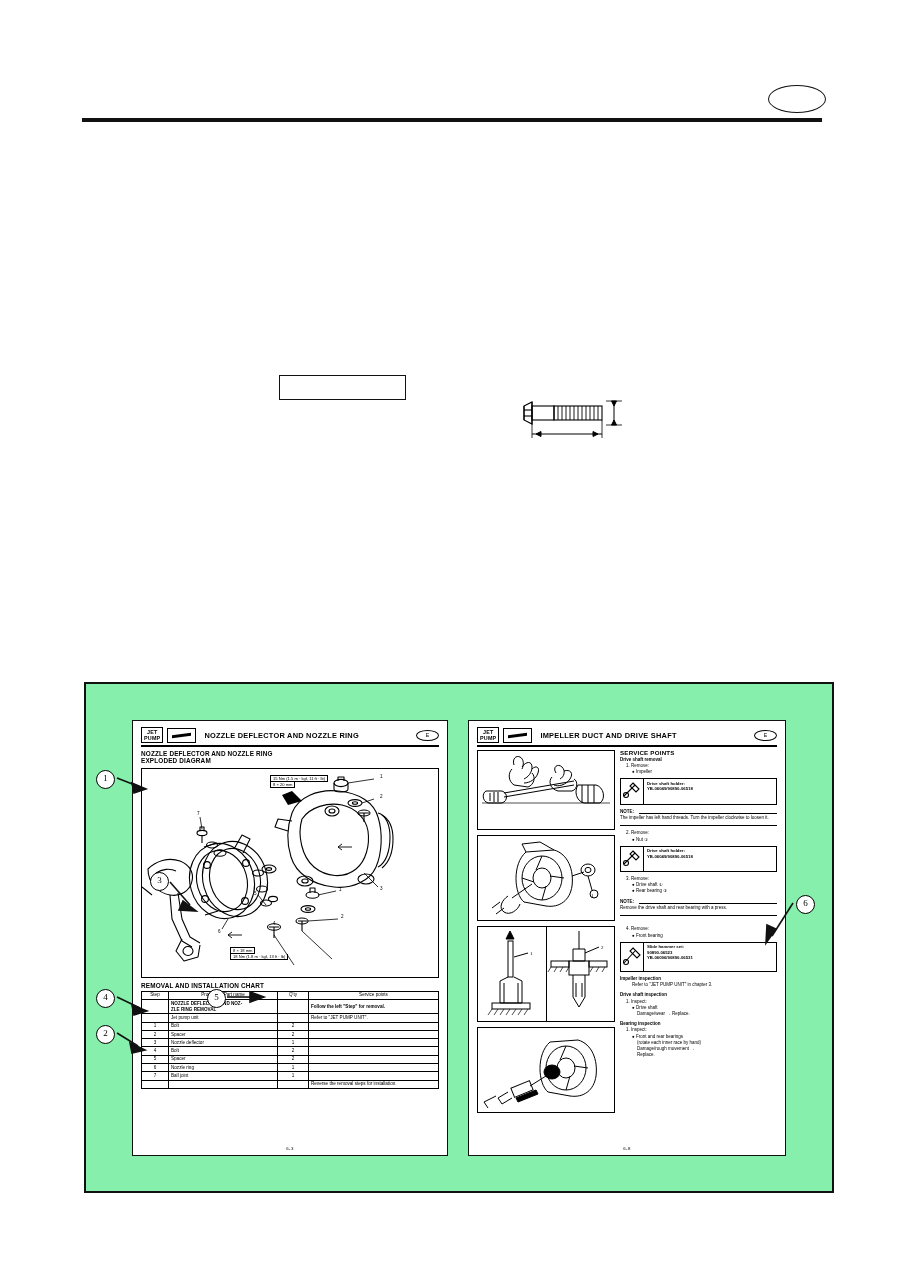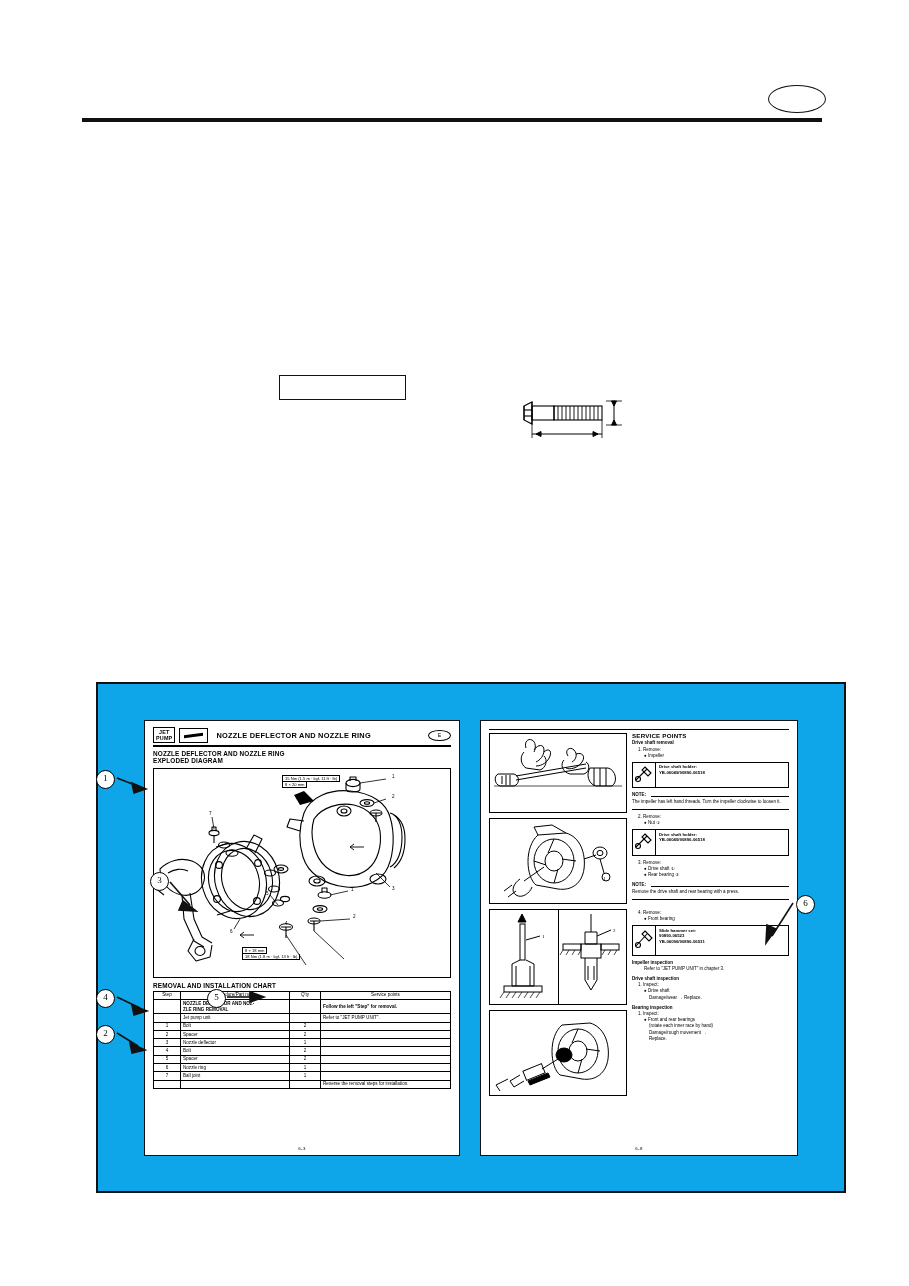--- a/index.html
+++ b/index.html
@@ -13,21 +13,21 @@
   #top-badge{left:768px;top:85px;width:56px;height:26px;border:1.6px solid #111;
              border-radius:50%;background:#fff;}
 
   
   #empty-box{left:279px;top:375px;width:125px;height:23px;border:1.5px solid #111;background:#fff;}
 
   
   #bolt-figure{left:518px;top:398px;width:120px;height:48px;}
 
   
-  #scan{left:96px;top:682px;width:746px;height:507px;border:2px solid #111;background:#0ea5e9;}
+  #scan{left:84px;top:682px;width:746px;height:507px;border:2px solid #111;background:#86efac;}
   #page-left{position:absolute;left:46px;top:36px;width:314px;height:434px;border:1.4px solid #111;background:#fff;}
   #page-right{position:absolute;left:382px;top:36px;width:316px;height:434px;border:1.4px solid #111;background:#fff;}
 
   
   .pg{position:relative;width:100%;height:100%;padding:6px 8px;box-sizing:border-box;}
   .hdr{display:flex;align-items:center;gap:4px;}
   .jp-logo{border:1.3px solid #000;font-size:5.4px;font-weight:bold;line-height:6.2px;
            text-align:center;padding:1px 2px;letter-spacing:.2px;}
   .jp-logo div:first-child{border-bottom:0;}
   .jp-icon{border:1.3px solid #000;width:27px;height:13px;position:relative;background:#fff;}
@@ -330,20 +330,29 @@
             </tr>
           </tbody>
       </table>
 
       <div class="pgno">6-3</div>
     </div>
   </div>
 
   <div id="page-right">
     <div class="pg">
+      <div class="hdr">
+        <div class="jp-logo">
+          <div>JET</div>
+          <div>PUMP</div>
+        </div>
+        <div class="jp-icon"></div>
+        <div class="hdr-title">IMPELLER DUCT AND DRIVE SHAFT</div>
+        <div class="hdr-badge">E</div>
+      </div>
       <div class="hdr-rule"></div>
 
       <div class="rcols">
 
         <div class="rfig">
           <div class="figbox" style="height:78px;">
             <svg width="136" height="78" viewBox="0 0 136 78">
               <g stroke="#000" fill="none" stroke-width="1">
                 <line x1="4" y1="52" x2="132" y2="52" stroke-width="0.7"></line>
                 <path d="M26,42 L96,30"></path>

